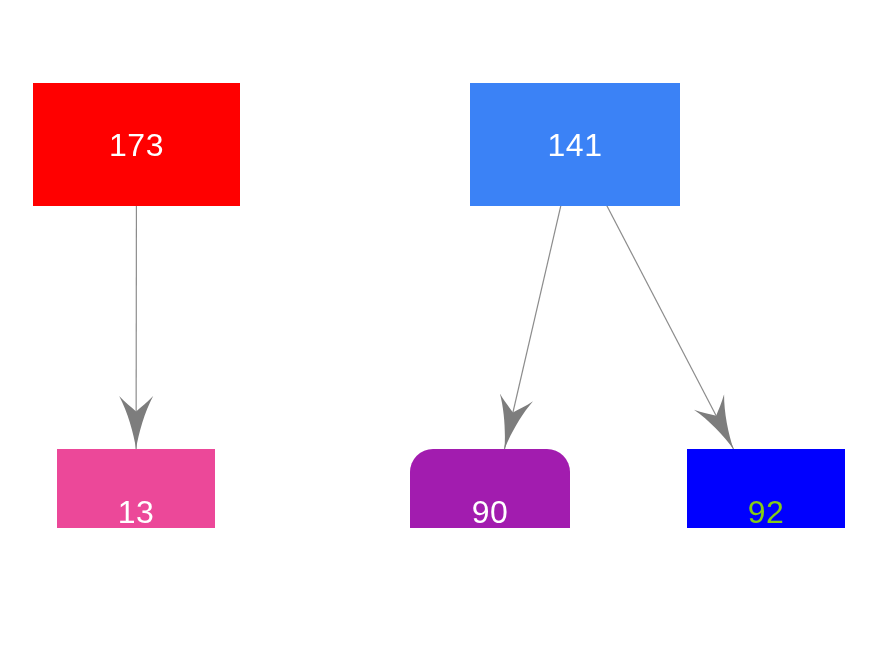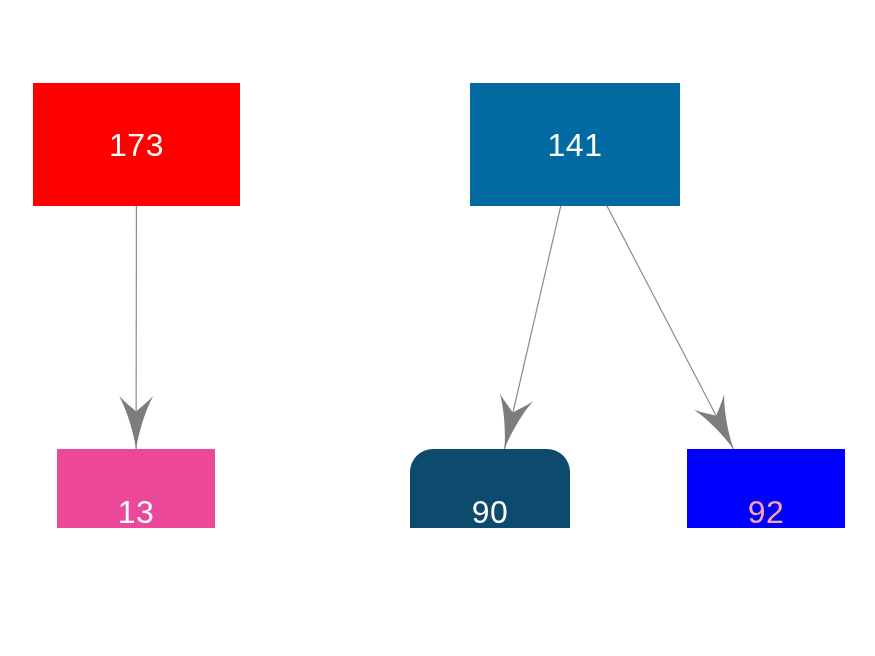--- a/index.html
+++ b/index.html
@@ -46,26 +46,26 @@
       <path d="M 0 0 C -2.5 -16 -8.5 -37 -17 -53 C -11 -46.5 -5 -42 0 -37.5 C 5 -42 11 -46.5 17 -53 C 8.5 -37 2.5 -16 0 0 Z" fill="#7d7d7d" transform="translate(136.08514986376022 449) rotate(0.07805959681701864)"></path>
       <line x1="575" y1="144.5" x2="504.47547683923705" y2="449" stroke="#8c8c8c" stroke-width="1.2"></line>
       <path d="M 0 0 C -2.5 -16 -8.5 -37 -17 -53 C -11 -46.5 -5 -42 0 -37.5 C 5 -42 11 -46.5 17 -53 C 8.5 -37 2.5 -16 0 0 Z" fill="#7d7d7d" transform="translate(504.47547683923705 449) rotate(13.04021628846734)"></path>
       <line x1="575" y1="144.5" x2="733.4727520435968" y2="449" stroke="#8c8c8c" stroke-width="1.2"></line>
       <path d="M 0 0 C -2.5 -16 -8.5 -37 -17 -53 C -11 -46.5 -5 -42 0 -37.5 C 5 -42 11 -46.5 17 -53 C 8.5 -37 2.5 -16 0 0 Z" fill="#7d7d7d" transform="translate(733.4727520435968 449) rotate(-27.494090496500046)"></path>
     </svg>
   <div id="node-layer">
       <div class="tree-node" style="left: 33px; top: 83px; width: 207px; height: 123px; background: rgb(255, 0, 0);">
         <span class="node-label" style="color: rgb(255, 255, 255);">173</span>
       </div>
-      <div class="tree-node" style="left: 470px; top: 83px; width: 210px; height: 123px; background: #0369a1;">
+      <div class="tree-node" style="left: 470px; top: 83px; width: 210px; height: 123px; background: #3b82f6;">
         <span class="node-label" style="color: rgb(255, 255, 255);">141</span>
       </div>
       <div class="tree-node" style="left: 57px; top: 449px; width: 158px; height: 125px; background: #ec4899;">
         <span class="node-label" style="color: rgb(255, 255, 255);">13</span>
       </div>
-      <div class="tree-node" style="left: 410px; top: 449px; width: 160px; height: 125px; background: #0c4a6e; border-radius: 23px;">
+      <div class="tree-node" style="left: 410px; top: 449px; width: 160px; height: 125px; background: #a21caf; border-radius: 23px;">
         <span class="node-label" style="color: rgb(255, 255, 255);">90</span>
       </div>
       <div class="tree-node" style="left: 687px; top: 449px; width: 158px; height: 125px; background: rgb(0, 0, 255);">
-        <span class="node-label" style="color: #fca5a5;">92</span>
+        <span class="node-label" style="color: #84cc16;">92</span>
       </div>
     </div>
 </div>
 
 </body></html>

